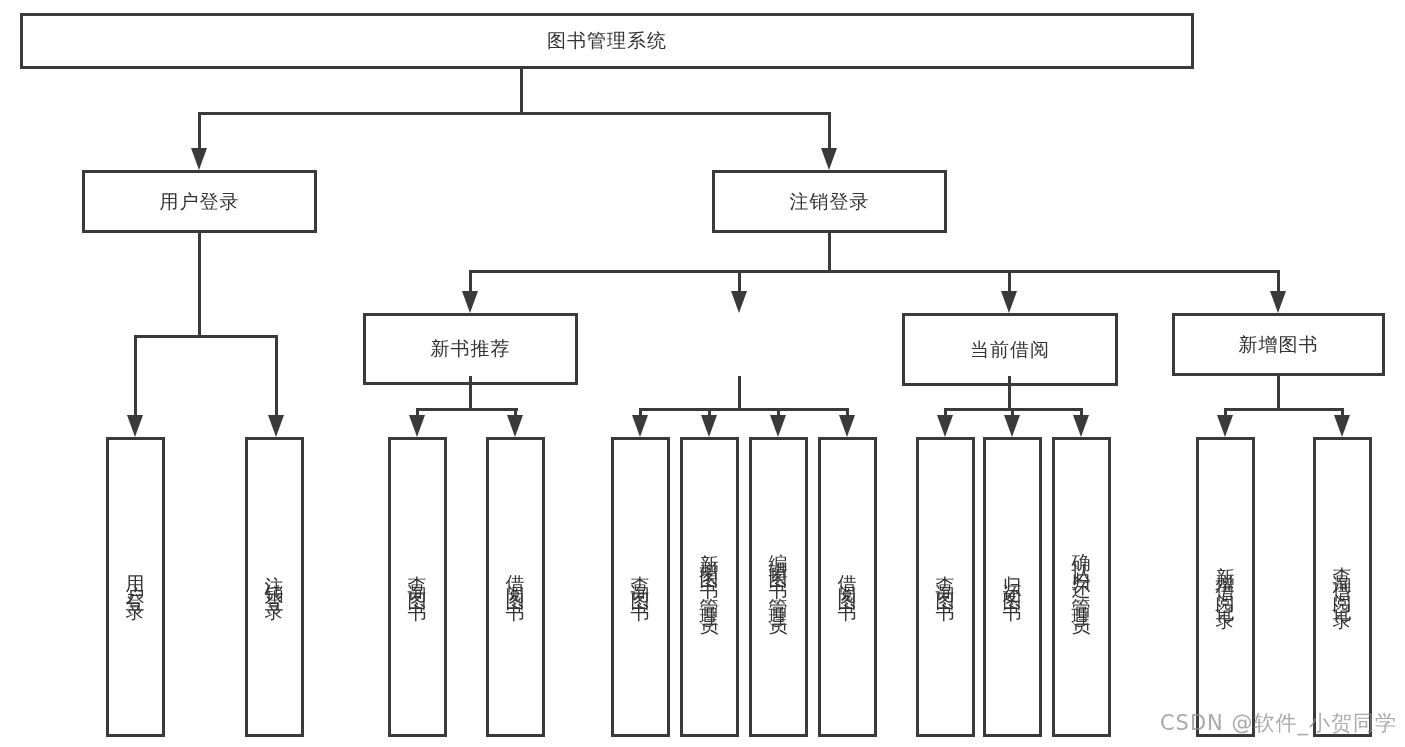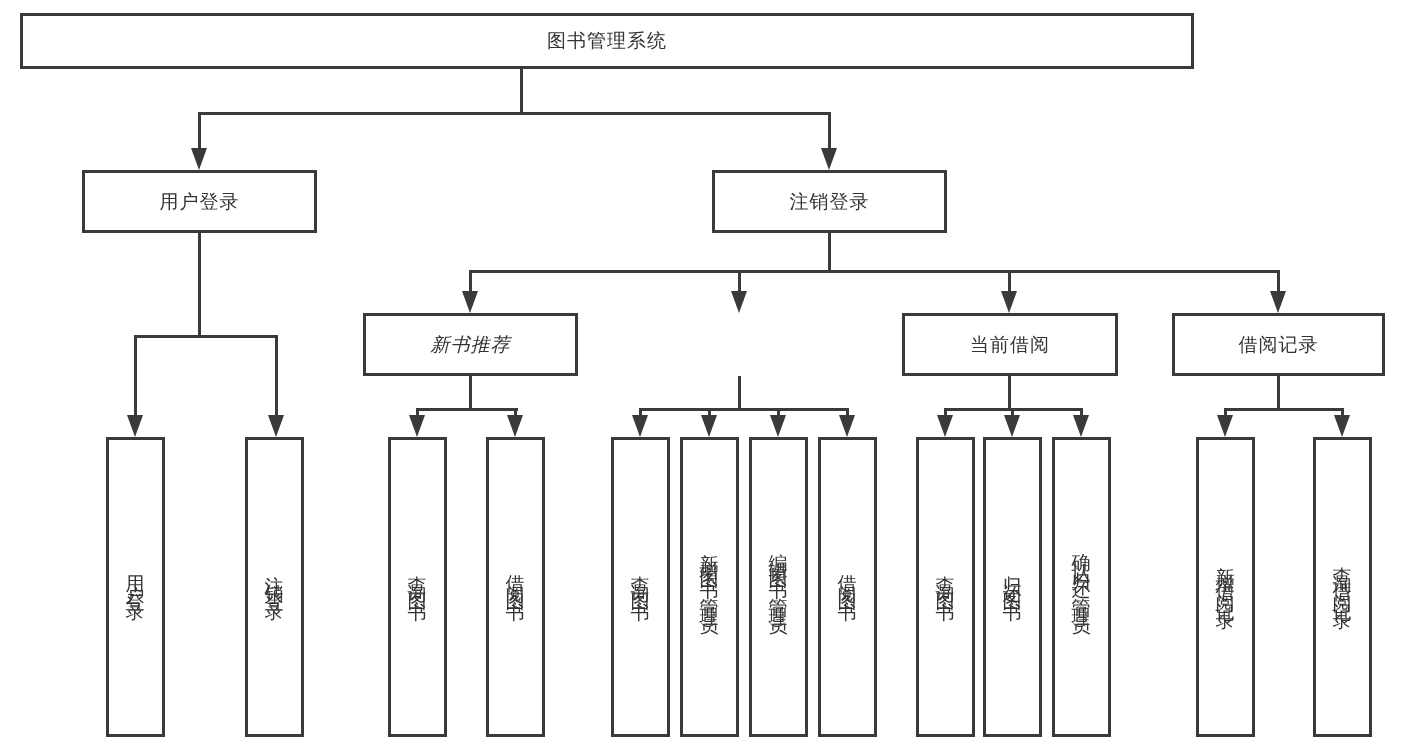--- a/index.html
+++ b/index.html
@@ -72,23 +72,23 @@
   <div class="hline" style="left:469px;top:270px;width:811px;"></div>
   <div class="vline" style="left:469px;top:270px;height:25px;"></div>
   <div class="arrow" style="left:462px;top:291px;"></div>
   <div class="vline" style="left:738px;top:270px;height:25px;"></div>
   <div class="arrow" style="left:731px;top:291px;"></div>
   <div class="vline" style="left:1008px;top:270px;height:25px;"></div>
   <div class="arrow" style="left:1001px;top:291px;"></div>
   <div class="vline" style="left:1277px;top:270px;height:25px;"></div>
   <div class="arrow" style="left:1270px;top:291px;"></div>
 
-  <div class="node" style="left:363px;top:313px;width:215px;height:63px;font-style:italic;">新书推荐</div>
-  <div class="node" style="left:902px;top:313px;width:216px;height:63px;">当前借阅</div>
-  <div class="node" style="left:1172px;top:313px;width:213px;height:63px;">借阅记录</div>
+  <div class="node" style="left:363px;top:313px;width:215px;height:72px;">新书推荐</div>
+  <div class="node" style="left:902px;top:313px;width:216px;height:73px;">当前借阅</div>
+  <div class="node" style="left:1172px;top:313px;width:213px;height:63px;">新增图书</div>
 
   <div class="vline" style="left:469px;top:376px;height:34px;"></div>
   <div class="hline" style="left:416px;top:408px;width:102px;"></div>
   <div class="vline" style="left:416px;top:408px;height:11px;"></div>
   <div class="arrow" style="left:409px;top:415px;"></div>
   <div class="vline" style="left:514px;top:408px;height:11px;"></div>
   <div class="arrow" style="left:507px;top:415px;"></div>
 
   <div class="vline" style="left:738px;top:376px;height:34px;"></div>
   <div class="hline" style="left:639px;top:408px;width:210px;"></div>
@@ -128,14 +128,15 @@
   <div class="node vertical" style="left:749px;top:437px;width:59px;height:300px;">编辑图书（管理员）</div>
   <div class="node vertical" style="left:818px;top:437px;width:59px;height:300px;">借阅图书</div>
 
   <div class="node vertical" style="left:916px;top:437px;width:59px;height:300px;">查询图书</div>
   <div class="node vertical" style="left:983px;top:437px;width:59px;height:300px;">归还图书</div>
   <div class="node vertical" style="left:1052px;top:437px;width:59px;height:300px;">确认归还（管理员）</div>
 
   <div class="node vertical" style="left:1196px;top:437px;width:59px;height:300px;">新增借阅记录</div>
   <div class="node vertical" style="left:1313px;top:437px;width:59px;height:300px;">查询借阅记录</div>
 
+  <div class="watermark">CSDN @软件_小贺同学</div>
 
 </div>
 
 </body></html>

